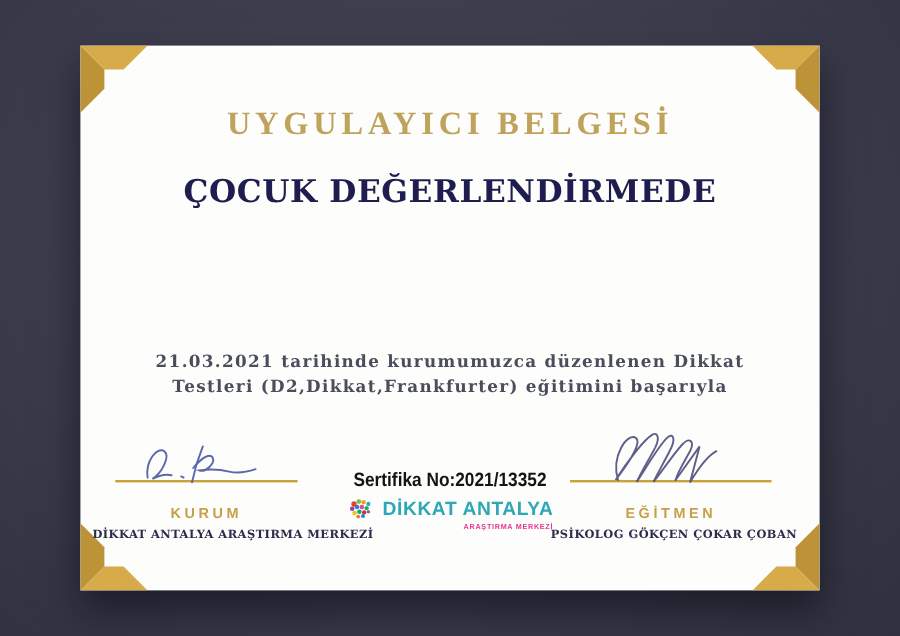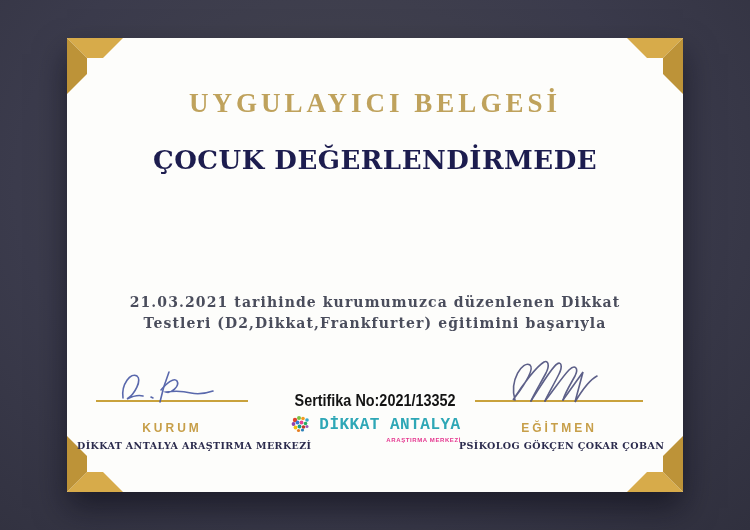--- a/index.html
+++ b/index.html
@@ -54,21 +54,21 @@
     font-size:9.5px;letter-spacing:0.4px;color:#2b2b4d;white-space:nowrap;
   }
 
   .center-col{position:absolute;left:218px;top:354px;width:180px;text-align:center;}
   .cert-no{
     font-family:"Liberation Sans", sans-serif;font-weight:700;font-size:16px;
     color:#141414;transform:scaleX(.9);white-space:nowrap;
   }
   .logo-row{display:flex;align-items:center;justify-content:center;gap:4px;margin-top:4px;}
   .logo-text{
-    font-family:Liberation Mono, monospace;font-weight:700;font-size:16px;
+    font-family:Liberation Sans, sans-serif;font-weight:700;font-size:16px;
     letter-spacing:0.5px;color:#2ea7b6;white-space:nowrap;
   }
   .logo-sub{
     font-family:"Liberation Sans", sans-serif;font-weight:700;font-size:6px;
     letter-spacing:0.6px;color:#e5368f;text-align:right;padding-right:4px;margin-top:1px;
   }
 </style>
 </head>
 <body>
 

